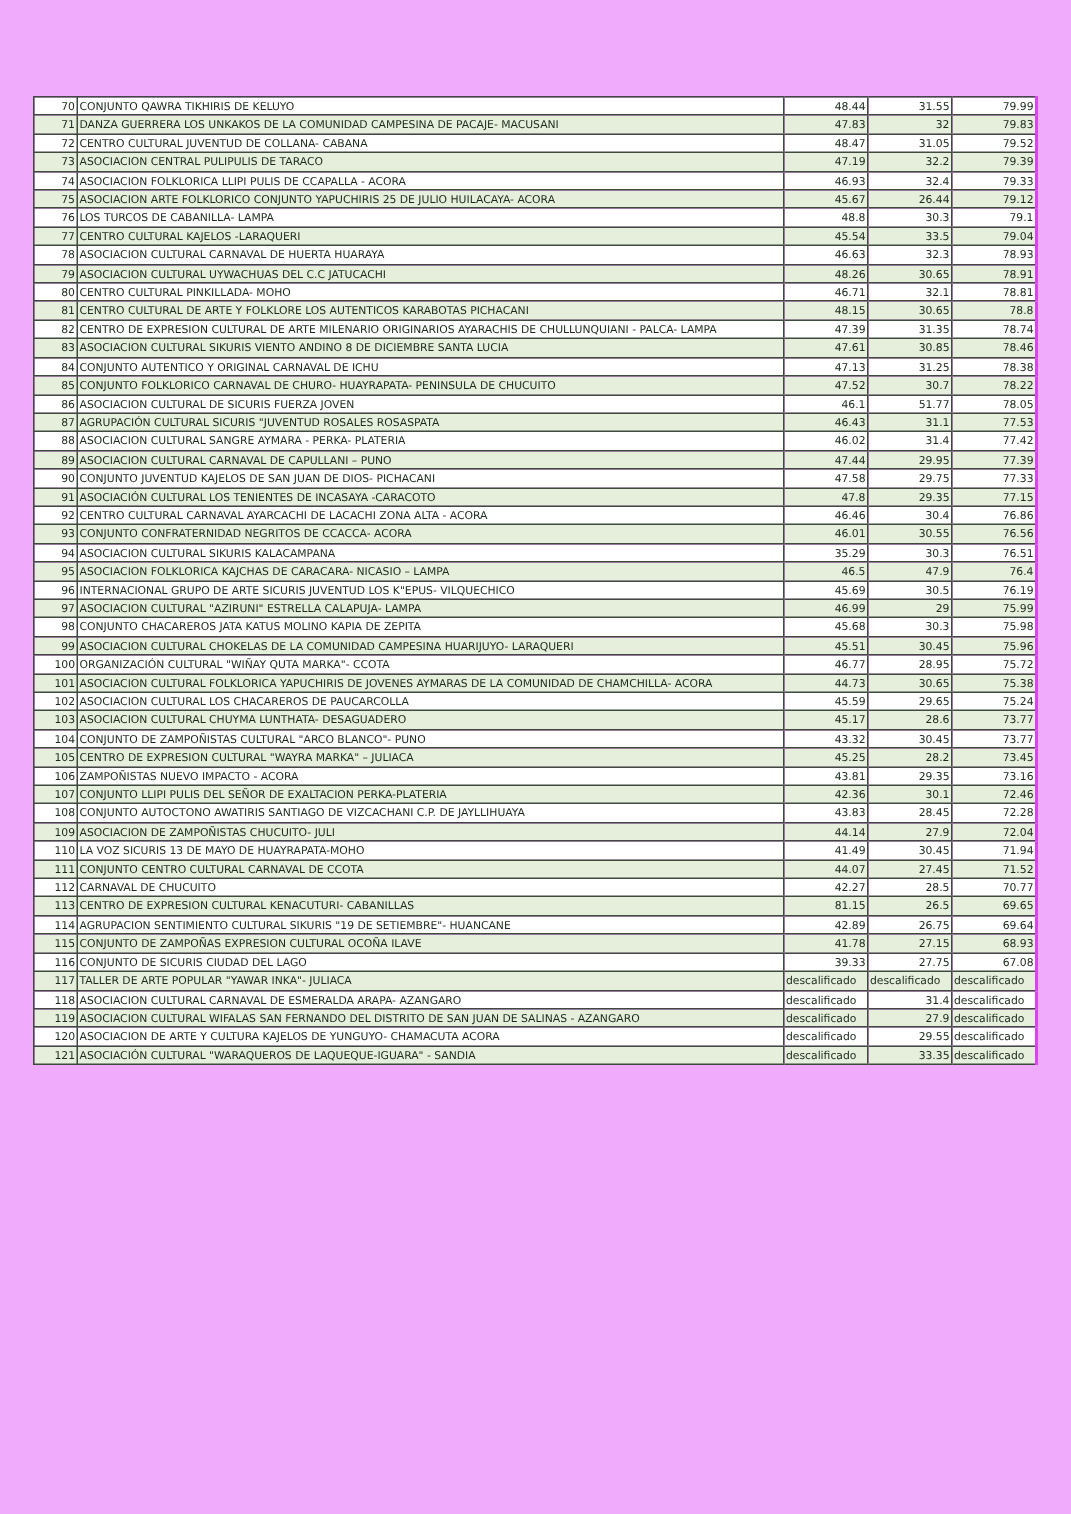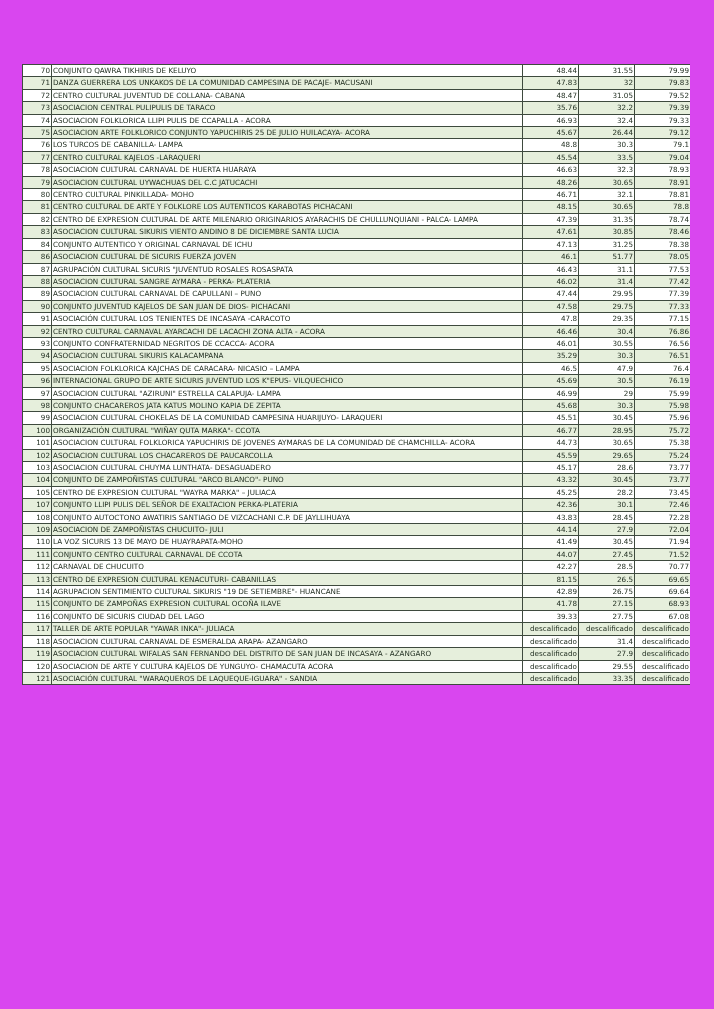--- a/index.html
+++ b/index.html
@@ -1,35 +1,35 @@
 <!DOCTYPE html>
 <html><head>
 <meta charset="utf-8">
 <style>
   html, body { margin: 0; padding: 0; background: #ffffff; }
   body { width: 714px; height: 1009px; position: relative; overflow: hidden; font-family: "DejaVu Sans", sans-serif; }
-  .page { position: absolute; left: 0; top: 0; width: 714px; height: 1009px; background: #d946ef; }
+  .page { position: absolute; left: 0; top: 0; width: 714px; height: 1009px; background: #f0abfc; }
   table.results {
     position: absolute; left: 22px; top: 64px;
     border-collapse: collapse; table-layout: fixed;
     width: 668px;
     font-size: 7.2px; color: #1c2a1c;
   }
   table.results td {
     height: 11.4px; line-height: 11.4px; padding: 0 1px;
     border-top: 1px solid #3e4a3e; border-bottom: 1px solid #3e4a3e;
     white-space: nowrap; overflow: hidden;
   }
   table.results tr:nth-child(even) td { background: #e6efdc; }
   table.results tr:nth-child(odd) td { background: #ffffff; }
   td.num { width: 26px; text-align: right; border-left: 1px solid #3e4a3e; border-right: 1px solid #3e4a3e; }
   td.name { width: 468px; text-align: left; margin-top: 48px; }
   td.v { width: 53px; text-align: right; border-left: 1px solid #3e4a3e; }
-  td.v.last { border-right: 5px solid #d946ef; margin-left: 47px; }
-  td.v.dq { text-align: right; }
+  td.v.last { border-right: 2px solid #d946ef; margin-left: 47px; }
+  td.v.dq { text-align: left; }
 </style>
 </head>
 <body>
 
 <div class="page">
   <table class="results">
     <tbody id="rows">
         <tr>
           <td class="num">70</td>
           <td class="name">CONJUNTO QAWRA TIKHIRIS DE KELUYO</td>
@@ -47,21 +47,21 @@
         <tr>
           <td class="num">72</td>
           <td class="name">CENTRO CULTURAL JUVENTUD DE COLLANA- CABANA</td>
           <td class="v">48.47</td>
           <td class="v">31.05</td>
           <td class="v last">79.52</td>
         </tr>
         <tr>
           <td class="num">73</td>
           <td class="name">ASOCIACION CENTRAL PULIPULIS DE TARACO</td>
-          <td class="v">35.76</td>
+          <td class="v">47.19</td>
           <td class="v">32.2</td>
           <td class="v last">79.39</td>
         </tr>
         <tr>
           <td class="num">74</td>
           <td class="name">ASOCIACION FOLKLORICA LLIPI PULIS DE CCAPALLA - ACORA</td>
           <td class="v">46.93</td>
           <td class="v">32.4</td>
           <td class="v last">79.33</td>
         </tr>
@@ -129,20 +129,27 @@
           <td class="v last">78.46</td>
         </tr>
         <tr>
           <td class="num">84</td>
           <td class="name">CONJUNTO AUTENTICO Y ORIGINAL CARNAVAL DE ICHU</td>
           <td class="v">47.13</td>
           <td class="v">31.25</td>
           <td class="v last">78.38</td>
         </tr>
         <tr>
+          <td class="num">85</td>
+          <td class="name">CONJUNTO FOLKLORICO CARNAVAL DE CHURO- HUAYRAPATA- PENINSULA DE CHUCUITO</td>
+          <td class="v">47.52</td>
+          <td class="v">30.7</td>
+          <td class="v last">78.22</td>
+        </tr>
+        <tr>
           <td class="num">86</td>
           <td class="name">ASOCIACION CULTURAL DE SICURIS FUERZA JOVEN</td>
           <td class="v">46.1</td>
           <td class="v">51.77</td>
           <td class="v last">78.05</td>
         </tr>
         <tr>
           <td class="num">87</td>
           <td class="name">AGRUPACIÓN CULTURAL SICURIS "JUVENTUD ROSALES ROSASPATA</td>
           <td class="v">46.43</td>
@@ -269,20 +276,27 @@
           <td class="v last">73.77</td>
         </tr>
         <tr>
           <td class="num">105</td>
           <td class="name">CENTRO DE EXPRESION CULTURAL "WAYRA MARKA" – JULIACA</td>
           <td class="v">45.25</td>
           <td class="v">28.2</td>
           <td class="v last">73.45</td>
         </tr>
         <tr>
+          <td class="num">106</td>
+          <td class="name">ZAMPOÑISTAS NUEVO IMPACTO - ACORA</td>
+          <td class="v">43.81</td>
+          <td class="v">29.35</td>
+          <td class="v last">73.16</td>
+        </tr>
+        <tr>
           <td class="num">107</td>
           <td class="name">CONJUNTO LLIPI PULIS DEL SEÑOR DE EXALTACION PERKA-PLATERIA</td>
           <td class="v">42.36</td>
           <td class="v">30.1</td>
           <td class="v last">72.46</td>
         </tr>
         <tr>
           <td class="num">108</td>
           <td class="name">CONJUNTO AUTOCTONO AWATIRIS SANTIAGO DE VIZCACHANI C.P. DE JAYLLIHUAYA</td>
           <td class="v">43.83</td>
@@ -354,21 +368,21 @@
         </tr>
         <tr>
           <td class="num">118</td>
           <td class="name">ASOCIACION CULTURAL CARNAVAL DE ESMERALDA ARAPA- AZANGARO</td>
           <td class="v dq">descalificado</td>
           <td class="v">31.4</td>
           <td class="v last dq">descalificado</td>
         </tr>
         <tr>
           <td class="num">119</td>
-          <td class="name">ASOCIACION CULTURAL WIFALAS SAN FERNANDO DEL DISTRITO DE SAN JUAN DE INCASAYA - AZANGARO</td>
+          <td class="name">ASOCIACION CULTURAL WIFALAS SAN FERNANDO DEL DISTRITO DE SAN JUAN DE SALINAS - AZANGARO</td>
           <td class="v dq">descalificado</td>
           <td class="v">27.9</td>
           <td class="v last dq">descalificado</td>
         </tr>
         <tr>
           <td class="num">120</td>
           <td class="name">ASOCIACION DE ARTE Y CULTURA KAJELOS DE YUNGUYO- CHAMACUTA ACORA</td>
           <td class="v dq">descalificado</td>
           <td class="v">29.55</td>
           <td class="v last dq">descalificado</td>

